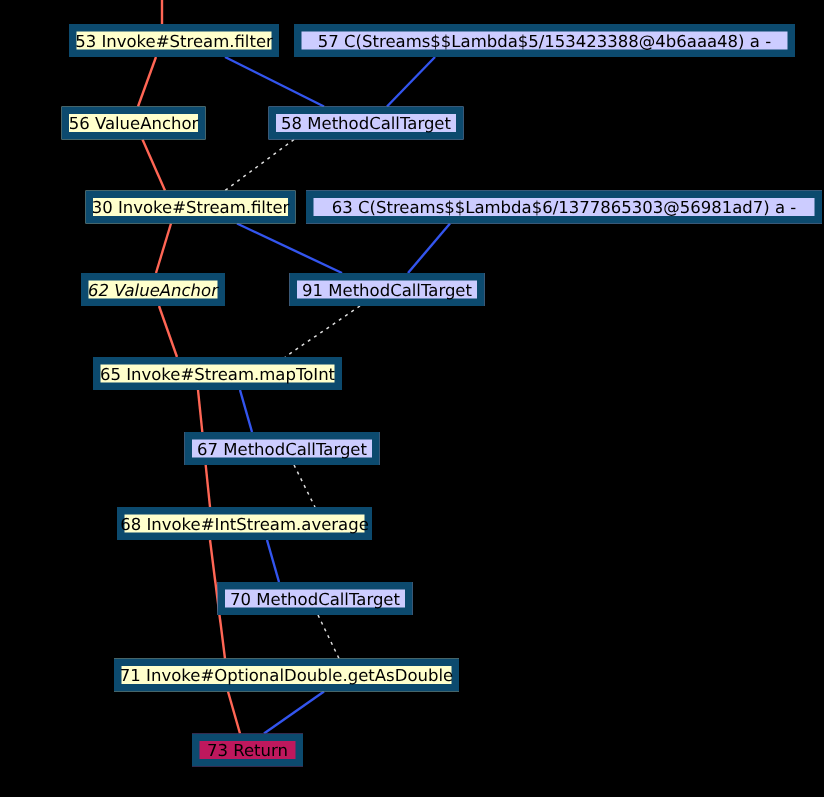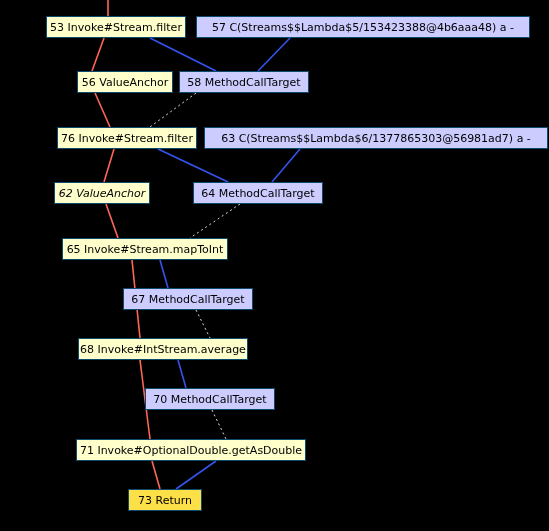--- a/index.html
+++ b/index.html
@@ -19,33 +19,33 @@
     position: absolute;
     left: 0;
     top: 0;
     width: 549px;
     height: 531px;
     pointer-events: none;
   }
   .node {
     position: absolute;
     box-sizing: border-box;
-    border: 1px solid #0c4a6e;
+    border: 5px solid #0c4a6e;
     font-size: 11px;
     line-height: 1;
     white-space: nowrap;
     display: flex;
     align-items: center;
     justify-content: center;
     padding: 0 4px;
     color: #000000;
   }
   .n-yellow { background: #ffffcc; }
   .n-blue   { background: #ccccff; }
-  .n-red    { background: #fde047; color: #000000; }
+  .n-red    { background: #be185d; color: #000000; }
 </style>
 </head>
 <body>
 
 <div id="canvas">
   <svg class="edges" id="edges-svg">
       <line x1="108" y1="0" x2="108" y2="16" stroke="#ff6655" stroke-width="1.6"></line>
       <line x1="104" y1="38" x2="92" y2="71" stroke="#ff6655" stroke-width="1.6"></line>
       <line x1="95" y1="93" x2="110" y2="127" stroke="#ff6655" stroke-width="1.6"></line>
       <line x1="150" y1="38" x2="216" y2="71" stroke="#3355ee" stroke-width="1.6"></line>
@@ -61,26 +61,26 @@
       <line x1="196" y1="310" x2="210" y2="338" stroke="#dddddd" stroke-width="1" stroke-dasharray="2,3"></line>
       <line x1="178" y1="360" x2="186" y2="388" stroke="#3355ee" stroke-width="1.6"></line>
       <line x1="140" y1="360" x2="150" y2="439" stroke="#ff6655" stroke-width="1.6"></line>
       <line x1="212" y1="410" x2="226" y2="439" stroke="#dddddd" stroke-width="1" stroke-dasharray="2,3"></line>
       <line x1="152" y1="461" x2="160" y2="489" stroke="#ff6655" stroke-width="1.6"></line>
       <line x1="216" y1="461" x2="176" y2="489" stroke="#3355ee" stroke-width="1.6"></line>
     </svg>
   <div id="nodes-layer">
       <div class="node n-yellow" style="left: 46px; top: 16px; width: 140px; height: 22px;">53 Invoke#Stream.filter</div>
       <div class="node n-blue" style="left: 196px; top: 16px; width: 334px; height: 22px;">57 C(Streams$$Lambda$5/153423388@4b6aaa48) a -</div>
-      <div class="node n-yellow" style="left: 41px; top: 71px; width: 96px; height: 22px; margin-left: 36px;">56 ValueAnchor</div>
+      <div class="node n-yellow" style="left: 41px; top: 71px; width: 96px; height: 22px;">56 ValueAnchor</div>
       <div class="node n-blue" style="left: 179px; top: 71px; width: 130px; height: 22px;">58 MethodCallTarget</div>
-      <div class="node n-yellow" style="left: 57px; top: 127px; width: 140px; height: 22px;">76 Invoke#Stream.filter</div>
+      <div class="node n-yellow" style="left: 57px; top: 127px; width: 140px; height: 22px;">30 Invoke#Stream.filter</div>
       <div class="node n-blue" style="left: 204px; top: 127px; width: 344px; height: 22px;">63 C(Streams$$Lambda$6/1377865303@56981ad7) a -</div>
       <div class="node n-yellow" style="left: 54px; top: 182px; width: 96px; height: 22px; font-style: italic;">62 ValueAnchor</div>
-      <div class="node n-blue" style="left: 193px; top: 182px; width: 130px; height: 22px;">64 MethodCallTarget</div>
+      <div class="node n-blue" style="left: 193px; top: 182px; width: 130px; height: 22px;">91 MethodCallTarget</div>
       <div class="node n-yellow" style="left: 62px; top: 238px; width: 166px; height: 22px;">65 Invoke#Stream.mapToInt</div>
       <div class="node n-blue" style="left: 123px; top: 288px; width: 130px; height: 22px;">67 MethodCallTarget</div>
       <div class="node n-yellow" style="left: 78px; top: 338px; width: 170px; height: 22px;">68 Invoke#IntStream.average</div>
       <div class="node n-blue" style="left: 145px; top: 388px; width: 130px; height: 22px;">70 MethodCallTarget</div>
       <div class="node n-yellow" style="left: 76px; top: 439px; width: 230px; height: 22px; text-align: center;">71 Invoke#OptionalDouble.getAsDouble</div>
       <div class="node n-red" style="left: 128px; top: 489px; width: 74px; height: 22px;">73 Return</div>
     </div>
 </div>
 
 </body></html>

